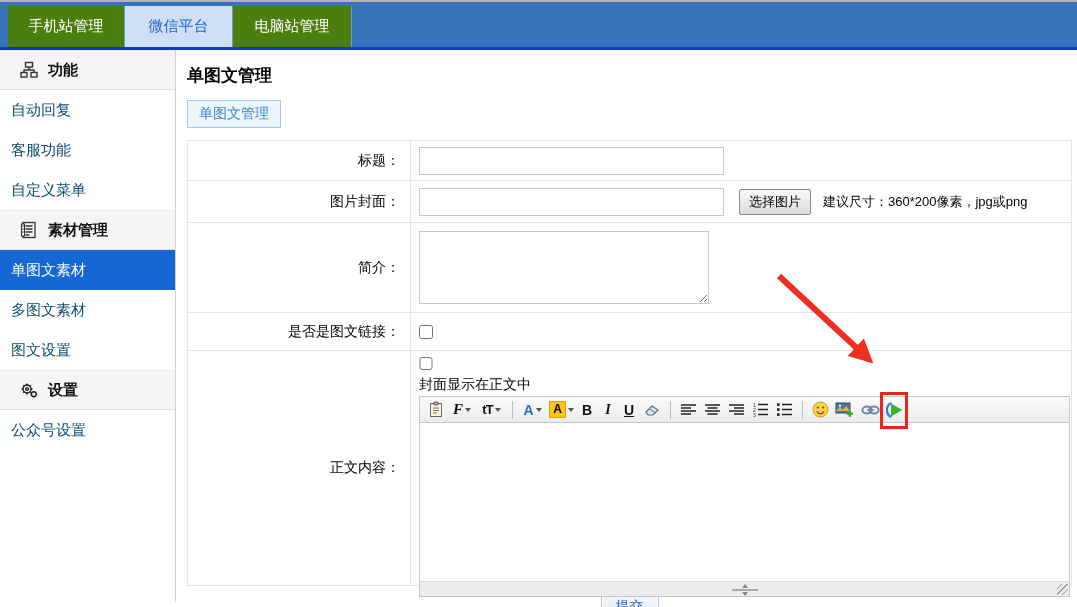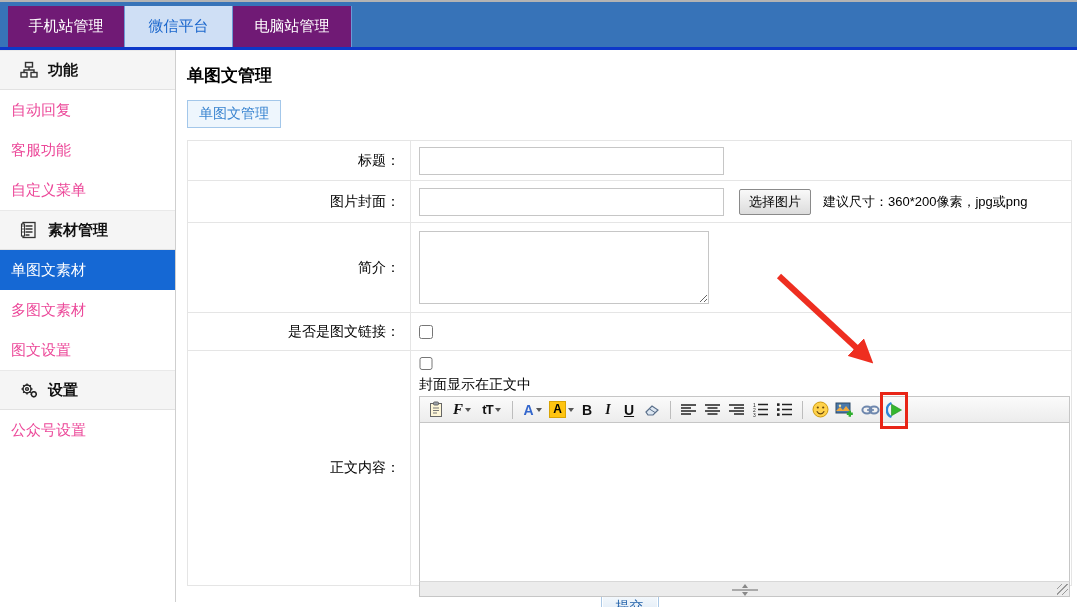--- a/index.html
+++ b/index.html
@@ -4,36 +4,36 @@
 <style>
   * { margin:0; padding:0; box-sizing:border-box; }
   html,body { width:1077px; height:607px; overflow:hidden; background:#fff;
     font-family:"Liberation Sans","DejaVu Sans",sans-serif; }
   .page { position:relative; width:1077px; height:607px; }
 
   
   .topnav { height:50px; background:#3773b8; border-top:2px solid #b3b3b3;
     border-bottom:3px solid #0d38c9; display:flex; align-items:flex-end; padding-left:8px; }
   .nav-tab { height:41px; display:flex; align-items:center; justify-content:center;
-    font-size:15px; color:#fff; background:#701a75; cursor:pointer;
+    font-size:15px; color:#fff; background:#4d7c0f; cursor:pointer;
     border-right:1px solid #6b9ad6; }
   .nav-tab.t0 { width:117px; }
   .nav-tab.t1 { width:108px; }
   .nav-tab.t2 { width:119px; }
   .nav-tab.active { background:#cfdff5; color:#1a66cc;text-align:right; }
 
   
   .cols { display:flex; height:552px; }
   .sidebar { width:176px; border-right:1px solid #cfcfcf; background:#fff; }
   .sb-header { height:40px; display:flex; align-items:center; background:#f5f5f5;
     border-bottom:1px solid #e2e2e2; border-top:1px solid #e9e9e9; font-weight:bold;
     font-size:15px; color:#111; }
   .sb-header .sb-ico { margin-left:20px; margin-right:10px; width:18px; height:18px; display:inline-flex; }
   .sb-item { height:40px; display:flex; align-items:center; padding-left:11px;
-    font-size:15px; color:#ec4899; cursor:pointer; background:#fff; }
+    font-size:15px; color:#0c4a6e; cursor:pointer; background:#fff; }
   .sb-item.active { background:#1568d4; color:#fff; }
 
   .main { flex:1; padding:0 5px 0 11px; position:relative; }
   .page-title { font-size:17px; font-weight:bold; color:#000; margin-top:14px; }
   .subtab { display:inline-block; margin-top:13px; border:1px solid #a3c7ea;
     background:#eef6fd; color:#3984d0; font-size:14px; padding:4px 11px; cursor:pointer; }
 
   
   .formtable { margin-top:12px; border:1px solid #e5e5e5; border-bottom:none; width:885px; }
   .frow { display:flex; border-bottom:1px solid #e5e5e5; }

